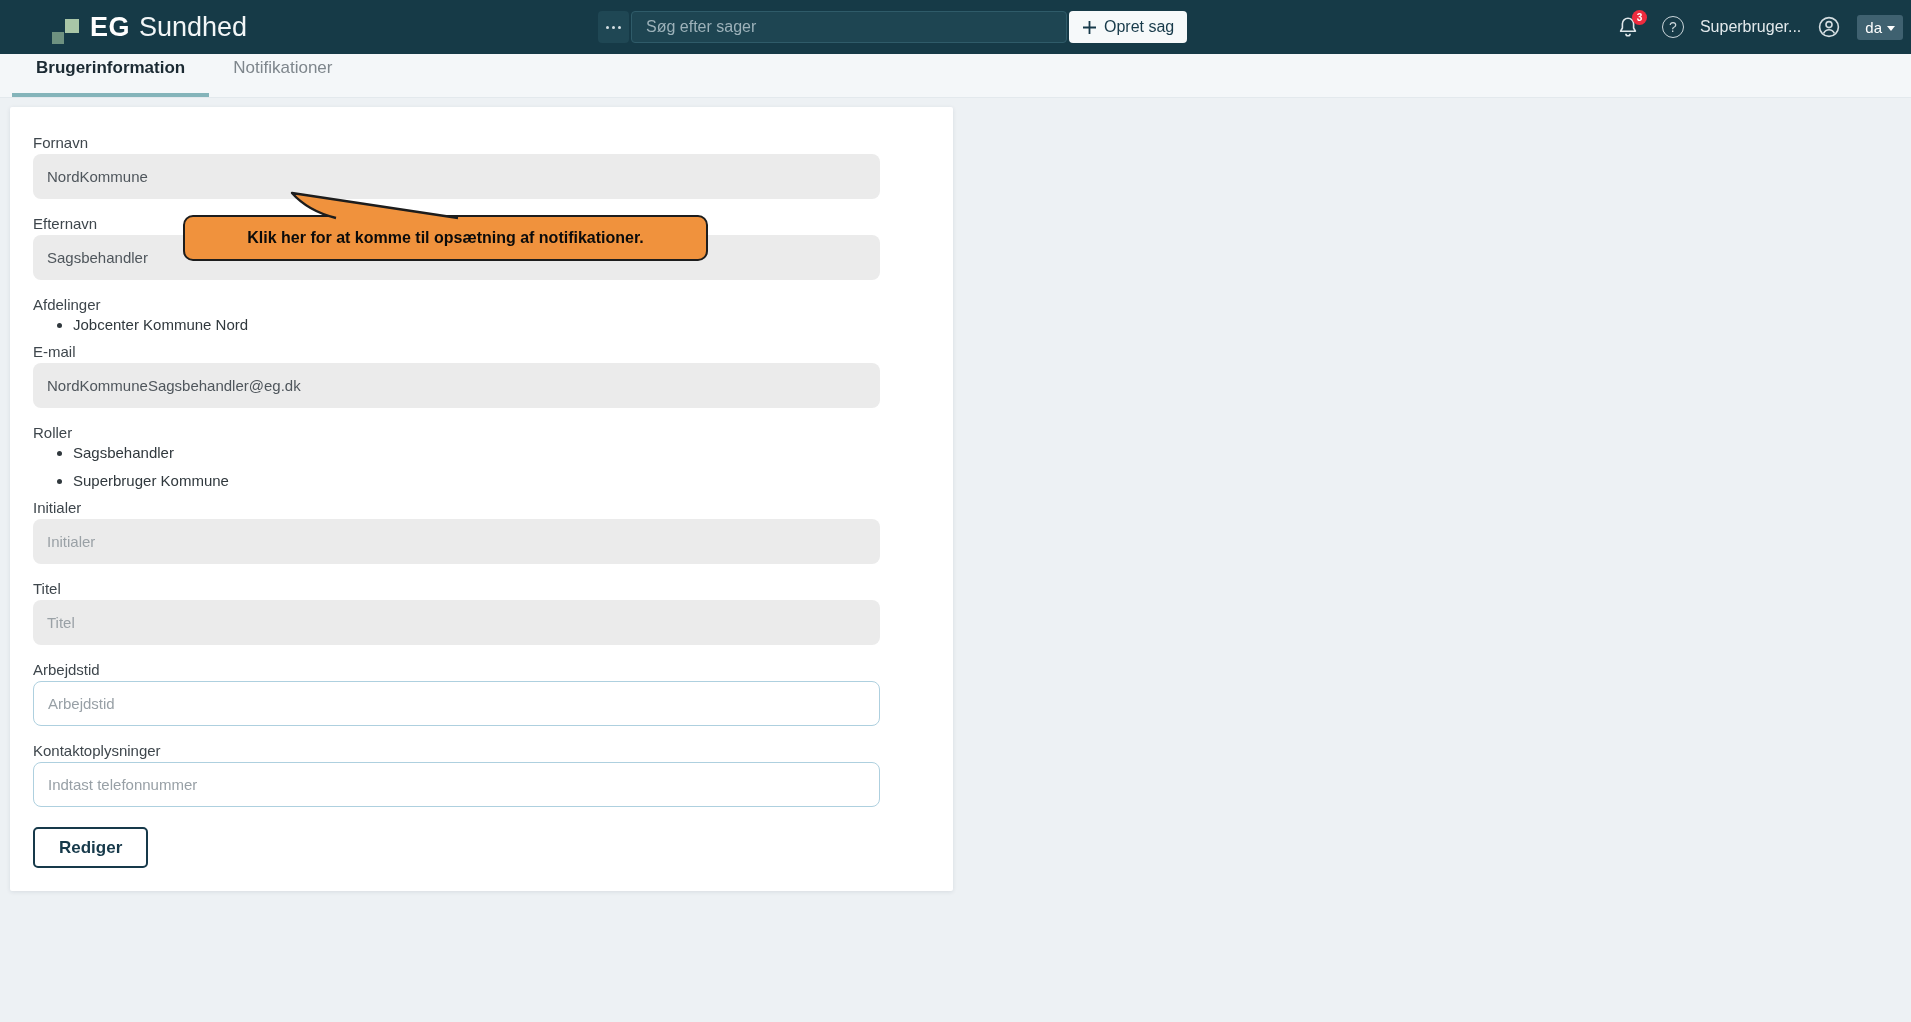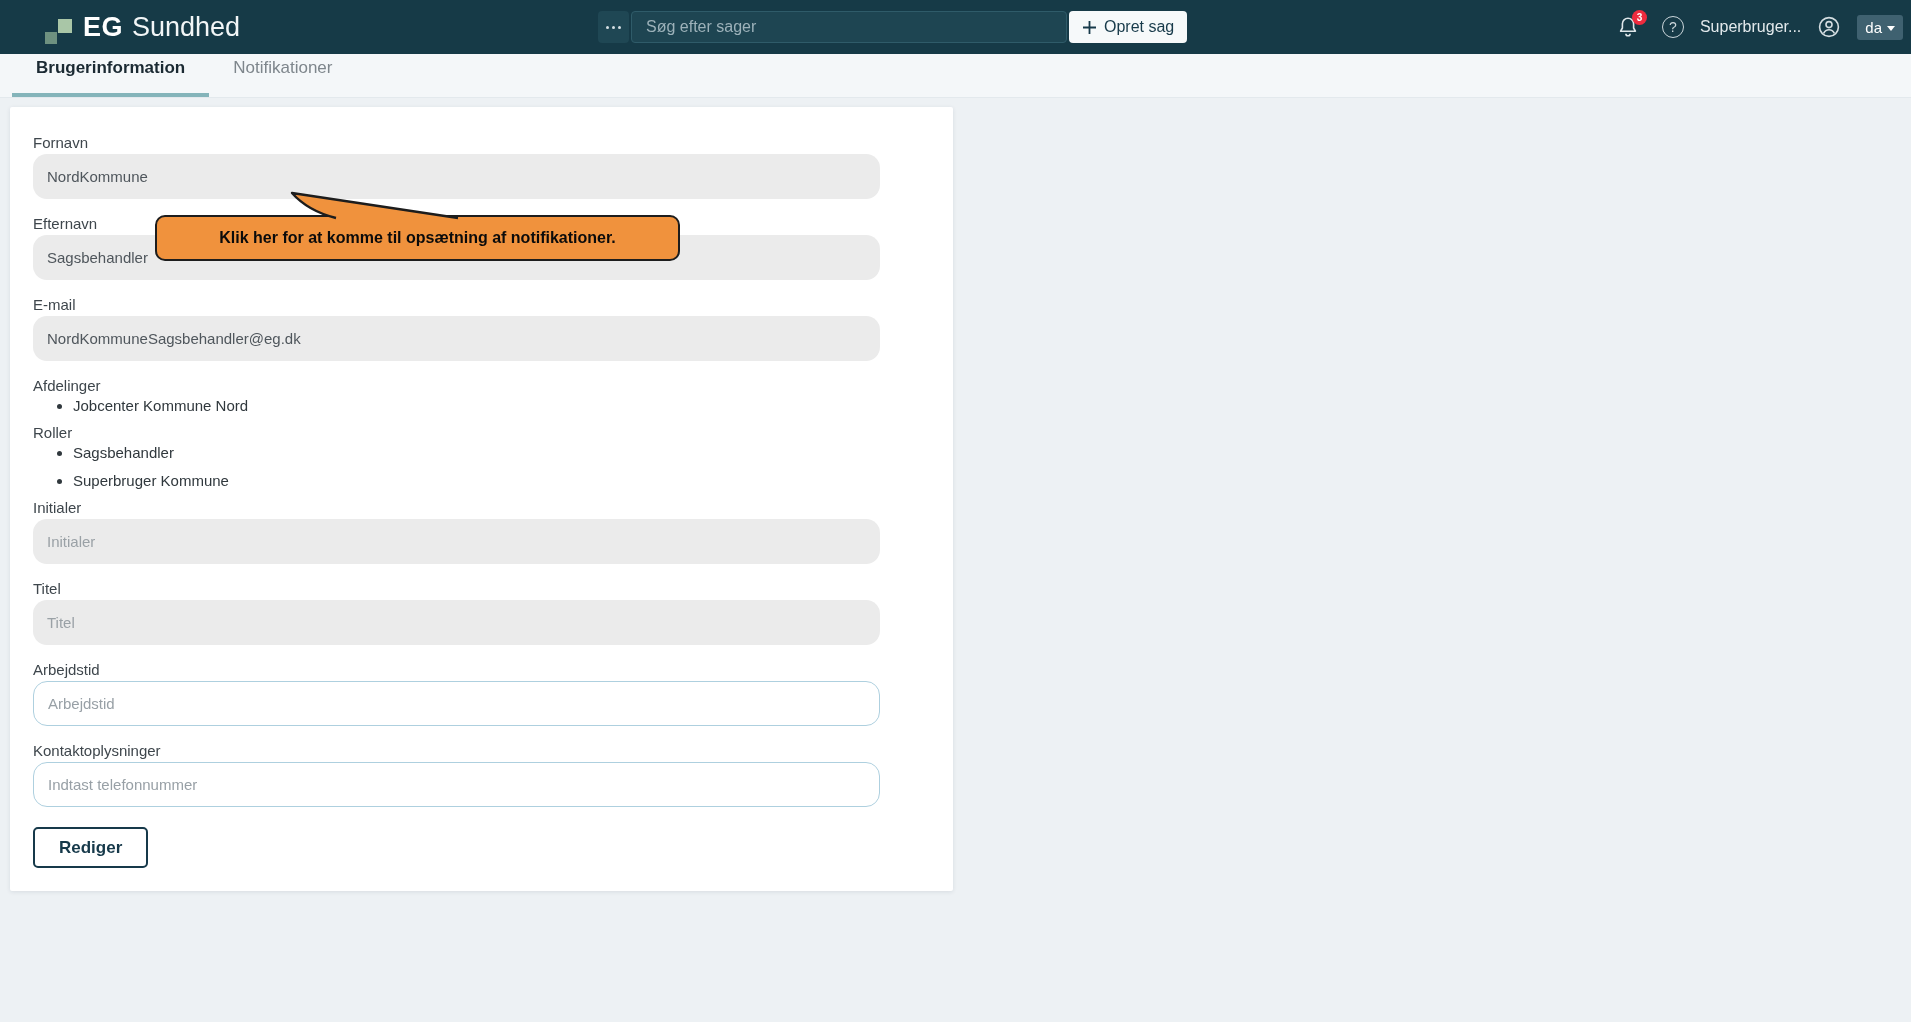--- a/index.html
+++ b/index.html
@@ -1,21 +1,21 @@
 <!DOCTYPE html>
 <html><head>
 <meta charset="utf-8">
 <style>
   * { margin:0; padding:0; box-sizing:border-box; }
   html,body { width:1911px; height:1022px; overflow:hidden;
     font-family:"Liberation Sans","DejaVu Sans",sans-serif; background:#EDF1F4; }
 
   
   .topbar { position:relative; width:100%; height:54px; background:#163A47; }
-  .logo { position:absolute; left:41px; top:0; height:54px; display:flex; align-items:center; cursor:pointer; }
+  .logo { position:absolute; left:48px; top:0; height:54px; display:flex; align-items:center; cursor:pointer; }
   .logo-mark { position:relative; width:36px; height:36px; }
   .logo-sq1 { position:absolute; left:17px; top:10px; width:14px; height:14px; background:#A9C6A7; }
   .logo-sq2 { position:absolute; left:4px; top:23px; width:12px; height:12px; background:#6E9180; }
   .brand { color:#FFFFFF; font-size:27px; font-weight:700; margin-left:6px; letter-spacing:0.5px; }
   .product { color:#F2F6F7; font-size:27px; font-weight:400; margin-left:9px;text-align:center; }
 
   .topbar-center { position:absolute; left:598px; top:11px; display:flex; gap:2px; align-items:center; }
   .more-btn { width:31px; height:32px; background:#1F4754; border:none; border-radius:4px;
     display:flex; align-items:center; justify-content:center; gap:3px; cursor:pointer; }
   .more-btn i { width:3px; height:3px; border-radius:50%; background:#D6E0E4; display:block; }
@@ -48,37 +48,37 @@
     cursor:pointer; border-bottom:4px solid transparent; padding-top:4px; }
   .tab.active { color:#1B2A33; font-weight:700; border-bottom-color:#84B4BA; }
 
   
   .content { position:relative; width:100%; height:923px; background:#EDF1F4;padding-left:16px; }
   .card { position:absolute; left:10px; top:9px; width:943px; height:784px; background:#FFFFFF;
     border-radius:2px; box-shadow:0 1px 4px rgba(23,42,56,0.10); padding:28px 22px 0 23px; }
 
   .field { margin-bottom:17px; }
   .field label { display:block; font-size:15px; line-height:16px; color:#3E464C; margin-bottom:3px; }
-  .tbox { width:847px; height:45px; border-radius:14px; font-size:15px; padding:0 14px;
+  .tbox { width:847px; height:45px; border-radius:8px; font-size:15px; padding:0 14px;
     font-family:"Liberation Sans","DejaVu Sans",sans-serif; outline:none; display:block; }
   .tbox.locked { background:#EBEBEB; border:none; color:#4F565C; opacity:1; }
   .tbox.locked::placeholder { color:#9AA1A6; opacity:1; }
   .tbox.editable { background:#FFFFFF; border:1.5px solid #AED0DF; color:#3A4248; }
   .tbox.editable::placeholder { color:#98A0A6; opacity:1; }
 
   .field-list { margin:2px 0 0 0; padding-left:40px; list-style:disc; }
   .field-list li { font-size:15px; color:#30383D; margin:3px 0 11px 0; }
   .list-row { margin-bottom:8px; }
 
   .edit-btn { margin-top:3px; height:41px; padding:0 24px; background:#FFFFFF;
     border:2px solid #16394A; border-radius:5px; color:#16394A; font-size:17px; font-weight:700;
     cursor:pointer; font-family:"Liberation Sans","DejaVu Sans",sans-serif; }
 
   
-  .tooltip-box { position:absolute; left:155px; top:117px; width:525px; height:46px;
+  .tooltip-box { position:absolute; left:183px; top:117px; width:525px; height:46px;
     background:#F0923D; border:2px solid #1D1D1D; border-radius:10px; z-index:20;
     display:flex; align-items:center; justify-content:center; }
   .tooltip-box span { font-size:16px; font-weight:700; color:#0B0B0B; }
   .tooltip-tail { position:absolute; left:290px; top:93px; z-index:21; }
 </style>
 </head>
 <body>
 
 <header class="topbar">
   <div class="logo">
@@ -145,30 +145,30 @@
     <div class="field">
       <label>Fornavn</label>
       <input class="tbox locked" disabled="" value="NordKommune" style="">
     </div>
 
     <div class="field">
       <label>Efternavn</label>
       <input class="tbox locked" disabled="" value="Sagsbehandler" style="">
     </div>
 
-    <div class="field">
-      <label>E-mail</label>
-      <input class="tbox locked" disabled="" value="NordKommuneSagsbehandler@eg.dk" style="">
-    </div>
-
     <div class="field list-row">
       <label>Afdelinger</label>
       <ul class="field-list">
         <li>Jobcenter Kommune Nord</li>
       </ul>
+    </div>
+
+    <div class="field">
+      <label>E-mail</label>
+      <input class="tbox locked" disabled="" value="NordKommuneSagsbehandler@eg.dk" style="">
     </div>
 
     <div class="field list-row">
       <label>Roller</label>
       <ul class="field-list">
         <li>Sagsbehandler</li>
         <li>Superbruger Kommune</li>
       </ul>
     </div>
 

